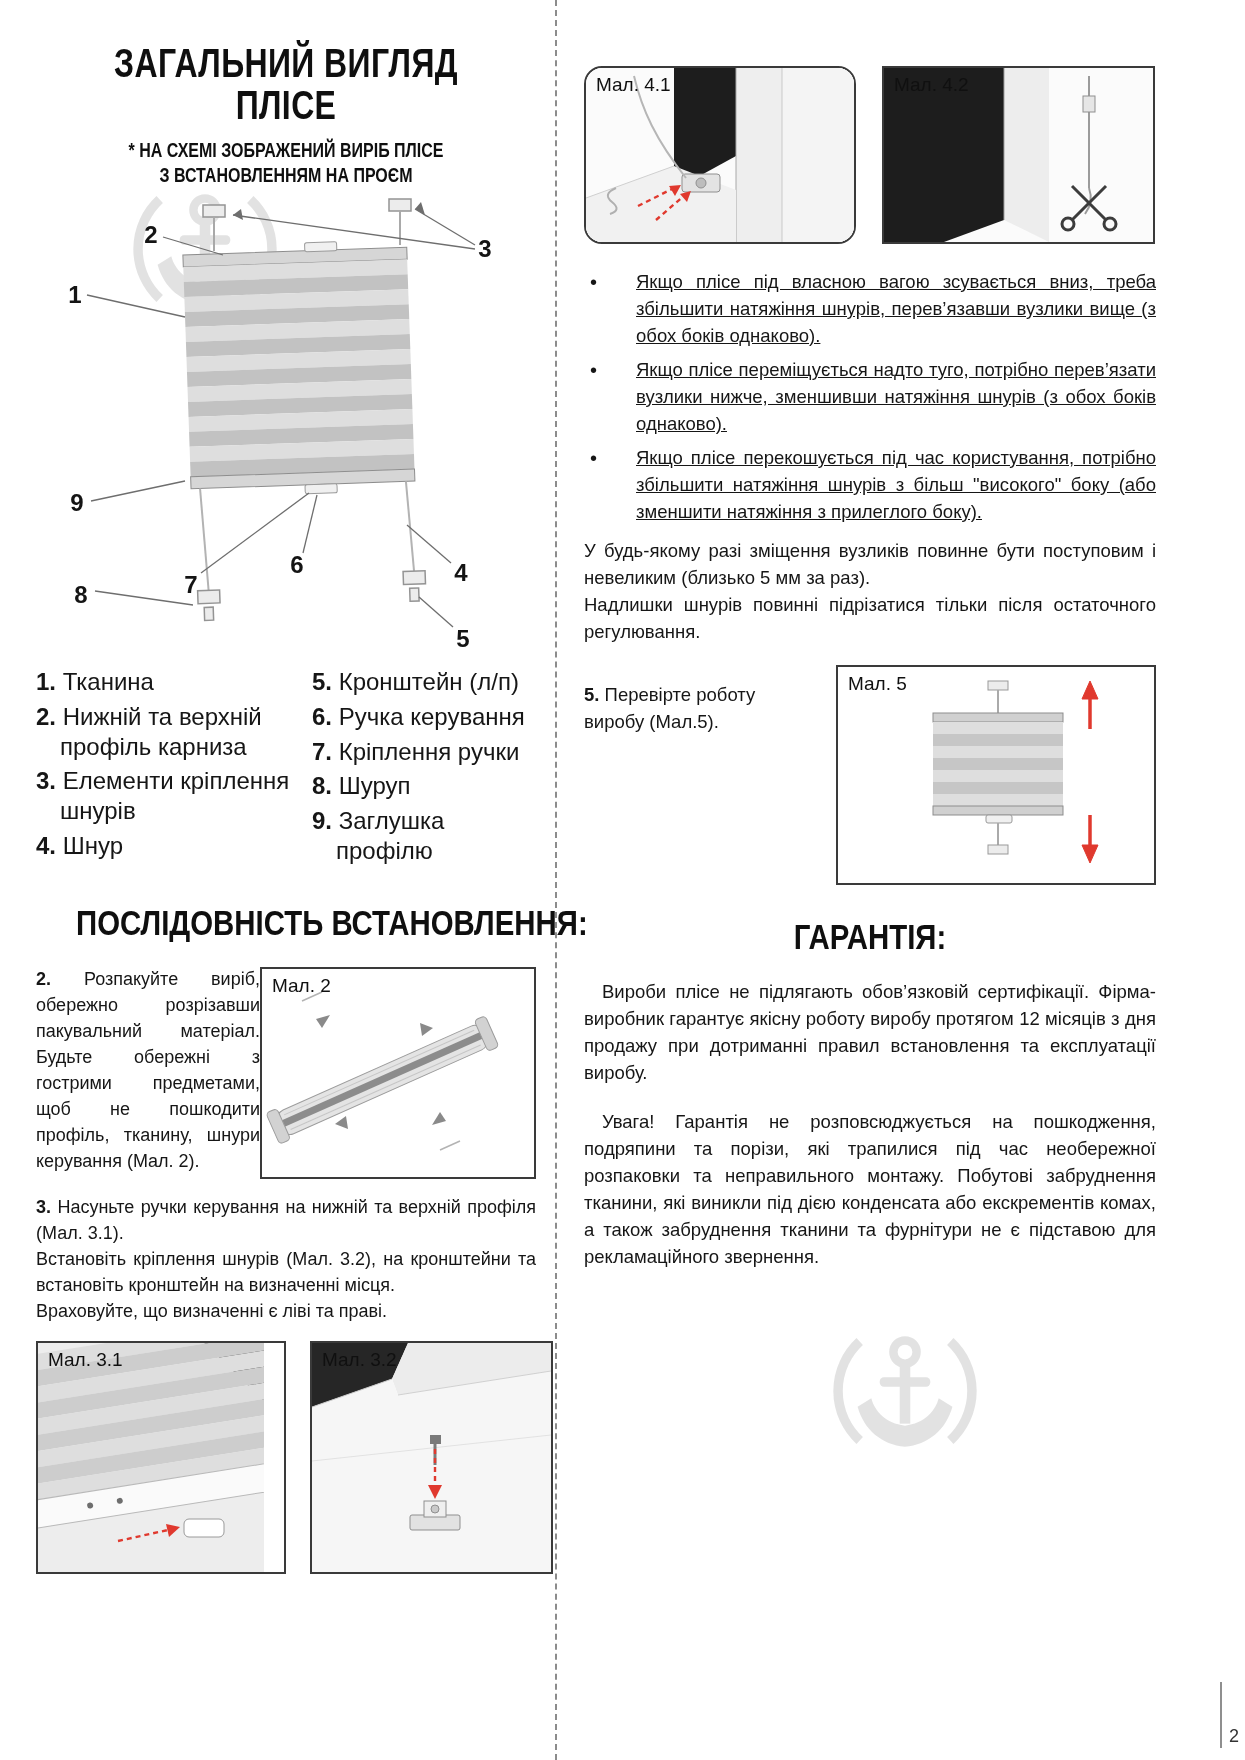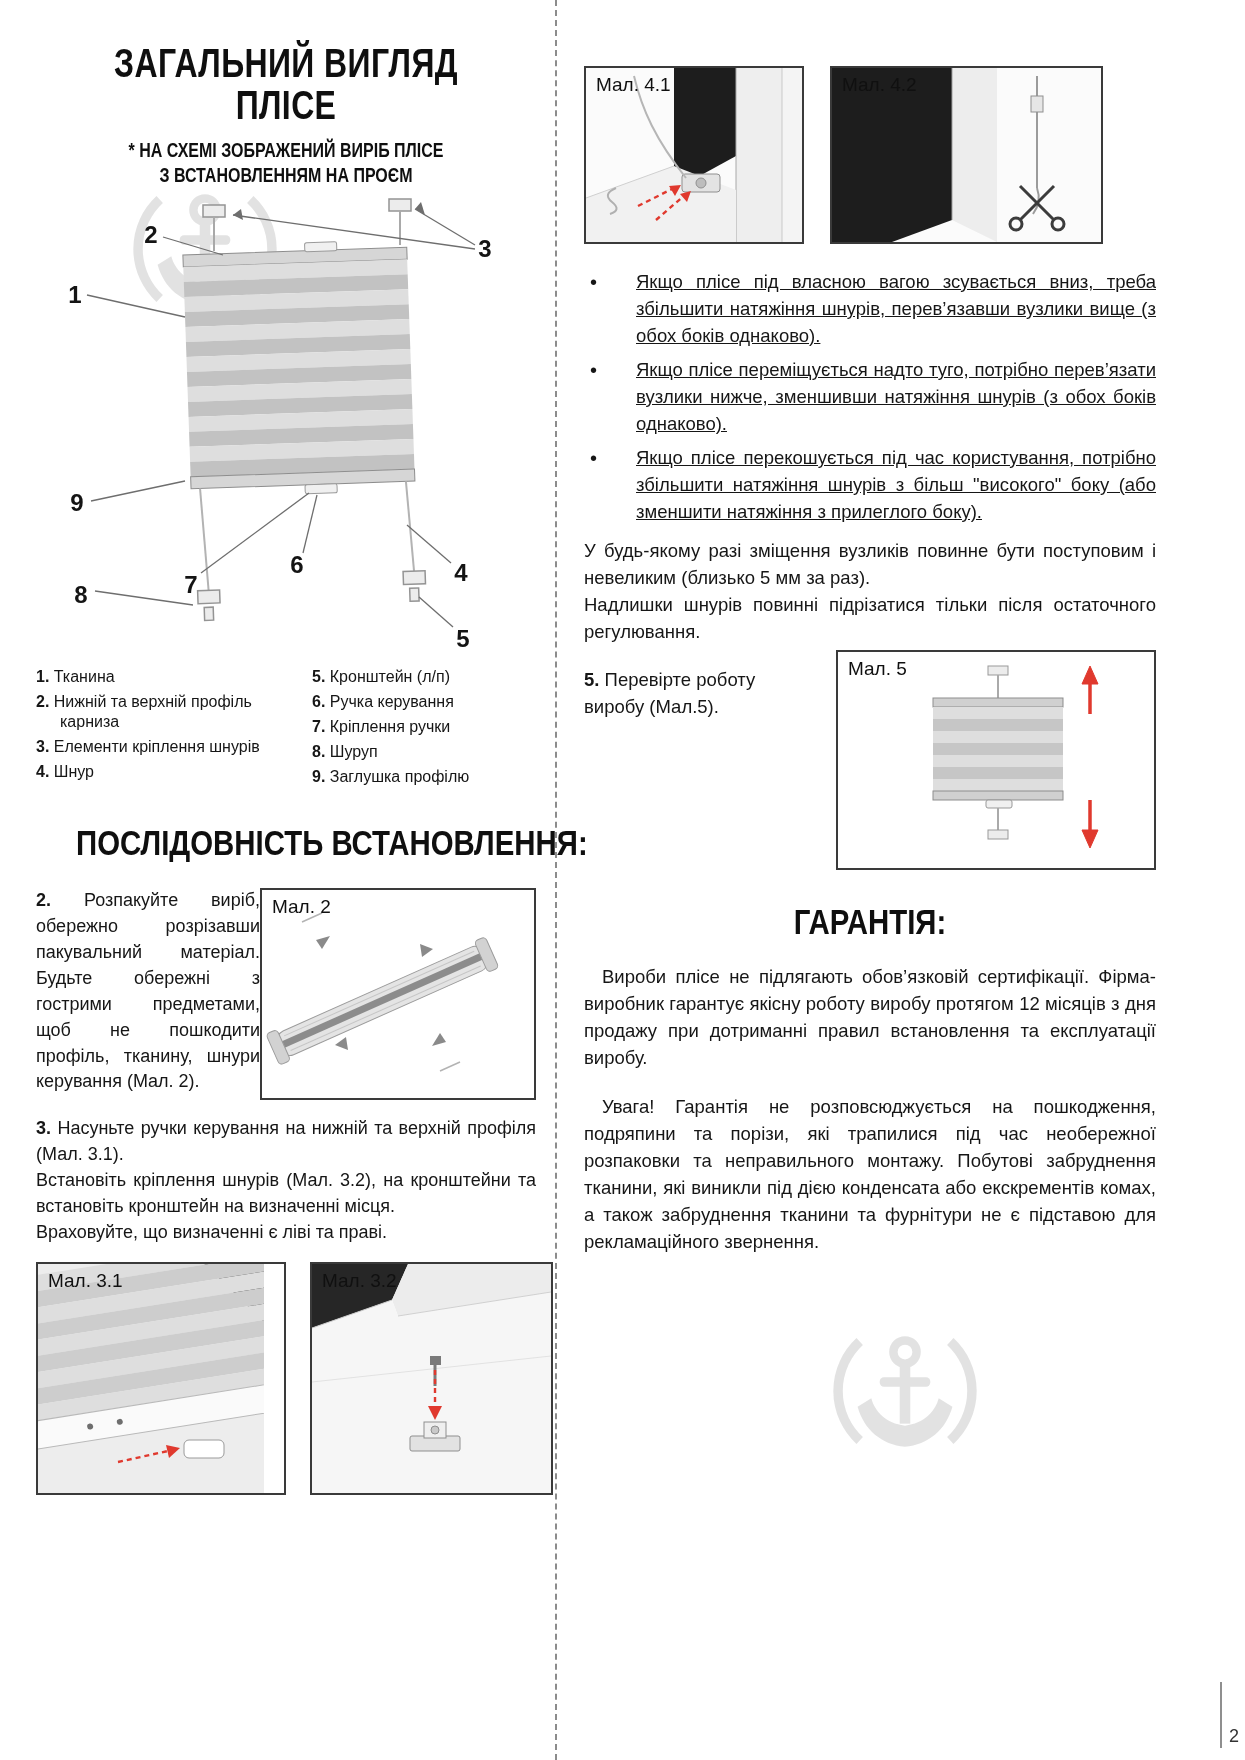--- a/index.html
+++ b/index.html
@@ -37,54 +37,54 @@
   .just-last { text-align-last:justify; }
   b.stepnum { font-weight:bold; }
 
   
   .diagram-wrap { margin-top:4px; display:flex; justify-content:center; position:relative; }
   svg { display:block; }
   .callout text { font-weight:bold; font-size:24px; fill:#141414; text-anchor:middle;
                   font-family:"Liberation Sans",sans-serif; }
 
   
-  .legend { margin-top:4px; display:flex; gap:14px; font-size:16px; line-height:1.24; }
+  .legend { margin-top:4px; display:flex; gap:14px; font-size:24px; line-height:1.24; }
   .legend-col1 { width:262px; }
   .legend-col2 { width:224px; }
   .li { padding-left:24px; text-indent:-24px; margin-bottom:5px; }
   .li b { font-weight:bold; }
 
   
   .step2-row { margin-top:26px; display:flex; gap:0; }
   .step2-text { width:245px; }
 
   
   .figbox { position:relative; border:2px solid #3a3a3a; background:#fff; overflow:hidden; flex:none; }
   .figlabel { position:absolute; top:6px; left:10px; font-size:19px; color:#101010; z-index:2; }
   .fig2  { width:276px; height:212px; }
   .fig31 { width:250px; height:233px; }
   .fig32 { width:243px; height:233px; }
-  .fig41 { width:220px; height:178px; }
+  .fig41 { width:272px; height:178px;border-radius:18px; }
   .fig42 { width:273px; height:178px; }
   .fig5  { width:320px; height:220px; }
 
   .step3 { margin-top:16px; }
   .figs-row { display:flex; }
   .left-figs { margin-top:16px; gap:24px; }
   .right-figs { margin-top:22px; gap:26px; }
 
   
   .bullets { margin-top:24px; }
   .bullet { display:flex; margin-bottom:7px; }
   .bullet .dot { width:52px; flex:none; font-size:20px; line-height:1.4; padding-left:6px; }
   .bullet .btxt { flex:1;text-decoration:underline; }
 
   .note { margin-top:12px; }
 
-  .step5-row { margin-top:5px; display:flex; gap:26px; }
+  .step5-row { margin-top:20px; display:flex; gap:26px; }
   .step5-text { width:236px; padding-top:16px; }
 
   .warranty-h { margin-top:34px; }
   .wp { margin-top:22px; text-indent:18px; }
   .wp2 { }
 
   
   .pageno-wrap { position:absolute; right:6px; bottom:12px; display:flex; align-items:flex-end; gap:7px; z-index:2; }
   .pageno-rule { width:2px; height:66px; background:#8f8f8f; }
   .pageno { font-size:18px; color:#333; padding-bottom:1px; }

